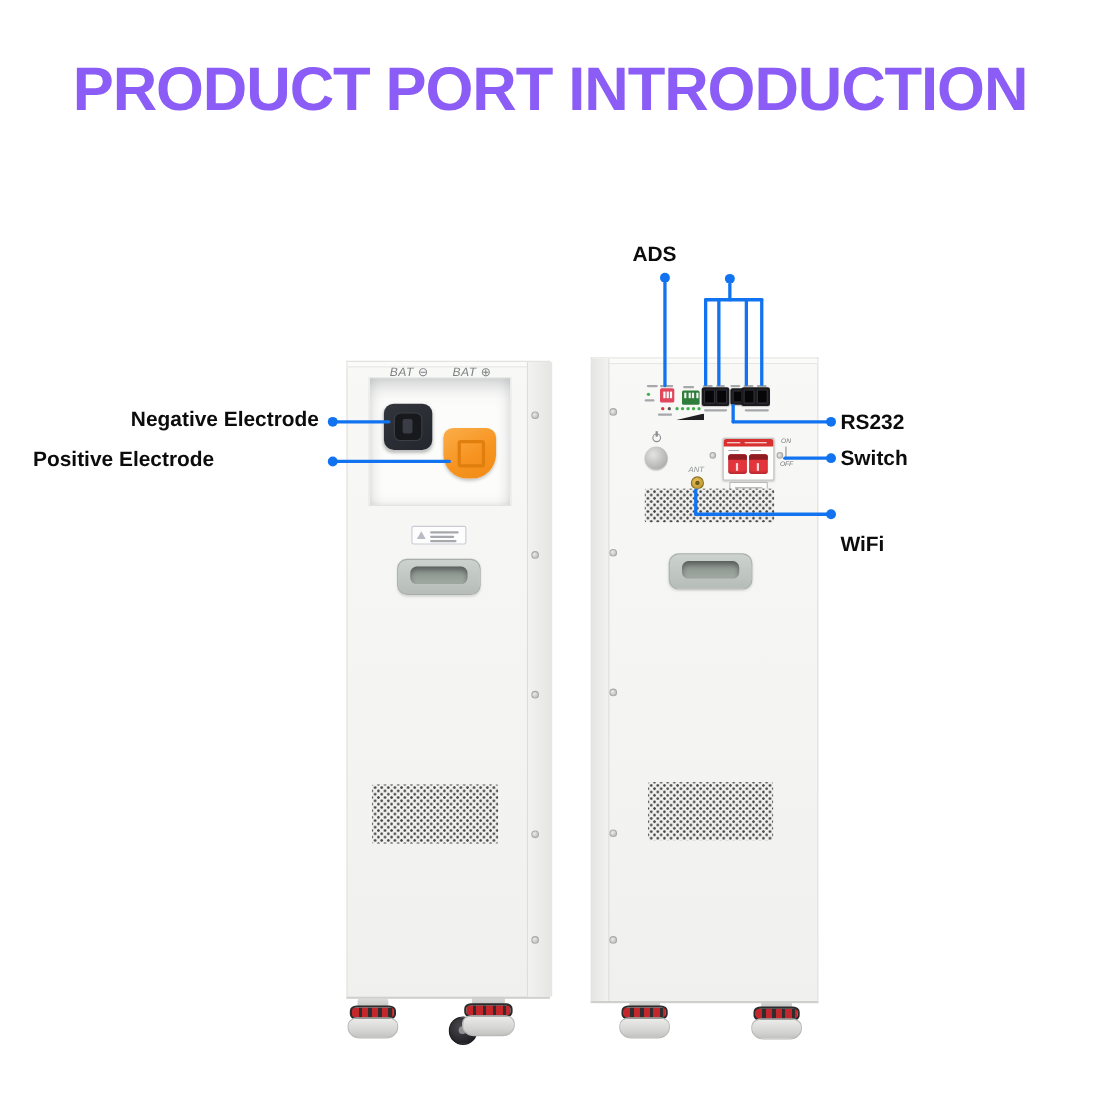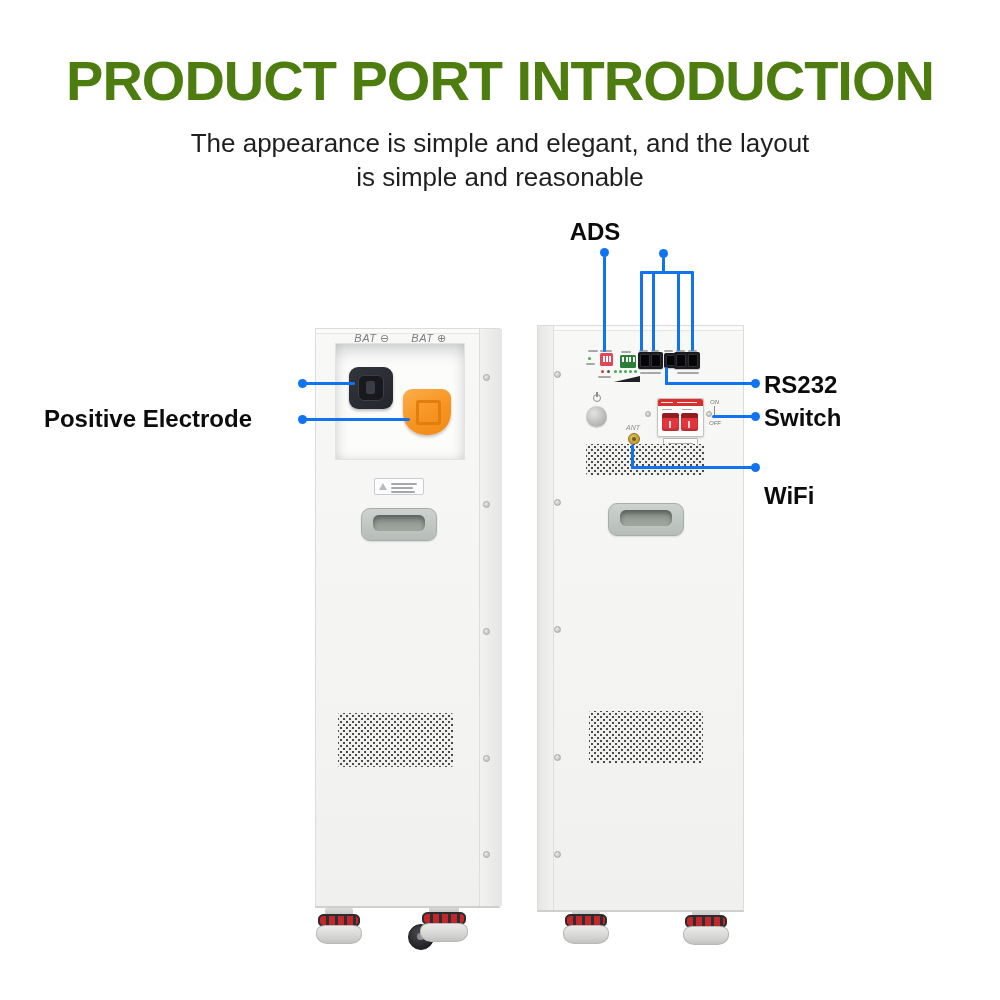--- a/index.html
+++ b/index.html
@@ -1,27 +1,27 @@
 <!DOCTYPE html>
 <html><head>
 <meta charset="utf-8">
 <style>
   html,body{margin:0;padding:0;background:#fff;}
   .page{position:relative;width:1000px;height:1000px;background:#fff;overflow:hidden;
         font-family:"Liberation Sans","DejaVu Sans",sans-serif;}
 
   
   .title{position:absolute;left:0;top:48px;width:1000px;text-align:center;
-         font-size:56px;font-weight:800;letter-spacing:-1px;color:#4d7c0f;margin:0;}
+         font-size:56px;font-weight:800;letter-spacing:-1px;color:#8b5cf6;margin:0;}
   .subtitle{position:absolute;left:0;width:1000px;text-align:center;
             font-size:26px;font-weight:400;color:#1f1f1f;margin:0;}
   .sub1{top:128px;} .sub2{top:162px;}
 
   
-  .co-label{position:absolute;font-size:24px;font-weight:700;color:#0c0c0c;line-height:27px;}
+  .co-label{position:absolute;font-size:19px;font-weight:700;color:#0c0c0c;line-height:27px;}
   .blue-h{position:absolute;height:3px;background:#1273F0;border-radius:2px;}
   .blue-v{position:absolute;width:3px;background:#1273F0;border-radius:2px;}
   .blue-dot{position:absolute;width:9px;height:9px;border-radius:50%;background:#1273F0;}
 
   
   .cab{position:absolute;background:linear-gradient(180deg,#f8f8f6 0%,#f4f4f2 55%,#f0f0ee 100%);
        border:1px solid #dcdcda;border-bottom:2px solid #cfcfcd;box-sizing:border-box;font-style:italic;}
   .cab-top{position:absolute;left:0;top:0;right:0;height:4px;background:#fbfbfa;border-bottom:1px solid #e6e6e4;}
   .side-r{position:absolute;top:0;bottom:0;background:linear-gradient(90deg,#f2f2f0,#e5e5e3);border-left:1px solid #dedddb;}
   .side-l{position:absolute;top:0;bottom:0;background:linear-gradient(90deg,#e5e5e3,#f2f2f0);border-right:1px solid #dedddb;}
@@ -101,22 +101,20 @@
   .wheel{position:absolute;border-radius:50%;background:radial-gradient(circle at 40% 35%,#4a4a4e,#222226 70%);
          border:1px solid #1a1a1d;box-sizing:border-box;}
   .wheel:after{content:"";position:absolute;left:8px;top:8px;width:7px;height:7px;border-radius:50%;background:#8f9094;}
 </style>
 </head>
 <body>
 
 <div class="page">
 
   <h1 class="title">PRODUCT PORT INTRODUCTION</h1>
-  <p class="subtitle sub1">The appearance is simple and elegant, and the layout</p>
-  <p class="subtitle sub2">is simple and reasonable</p>
 
   <div class="wheel" style="left:408px;top:924px;width:26px;height:26px;"></div>
 
   <div class="foot" style="left:316px;top:908px;width:46px;height:40px;">
     <div class="stub"></div>
       <div class="band"></div>
       <div class="base"></div>
   </div>
   <div class="foot" style="left:420px;top:906px;width:48px;height:42px;">
     <div class="stub"></div>
@@ -253,21 +251,22 @@
 
     <div class="vent" style="left:48px;top:118px;width:118px;height:31px;"></div>
 
     <div class="handle" style="left:70px;top:177px;width:74px;height:31px;">
       <div class="slot"></div>
     </div>
 
     <div class="vent" style="left:51px;top:385px;width:114px;height:53px;"></div>
   </div>
 
-  <div class="co-label" style="left:18px;top:405px;width:260px;text-align:center;">Positive Electrode</div>
+  <div class="co-label" style="left:30px;top:368px;width:260px;text-align:right;">Negative Electrode</div>
+  <div class="co-label" style="left:30px;top:405px;width:260px;text-align:left;">Positive Electrode</div>
   <div class="blue-dot" style="left:298px;top:379px;"></div>
   <div class="blue-h" style="left:305px;top:382px;width:50px;"></div>
   <div class="blue-dot" style="left:298px;top:415px;"></div>
   <div class="blue-h" style="left:305px;top:418px;width:105px;"></div>
 
   <div class="co-label" style="left:555px;top:218px;width:80px;text-align:center;">ADS</div>
   <div class="blue-dot" style="left:600px;top:248px;"></div>
   <div class="blue-v" style="left:603px;top:256px;height:96px;"></div>
   <div class="blue-dot" style="left:659px;top:249px;"></div>
   <div class="blue-v" style="left:662px;top:257px;height:17px;"></div>

